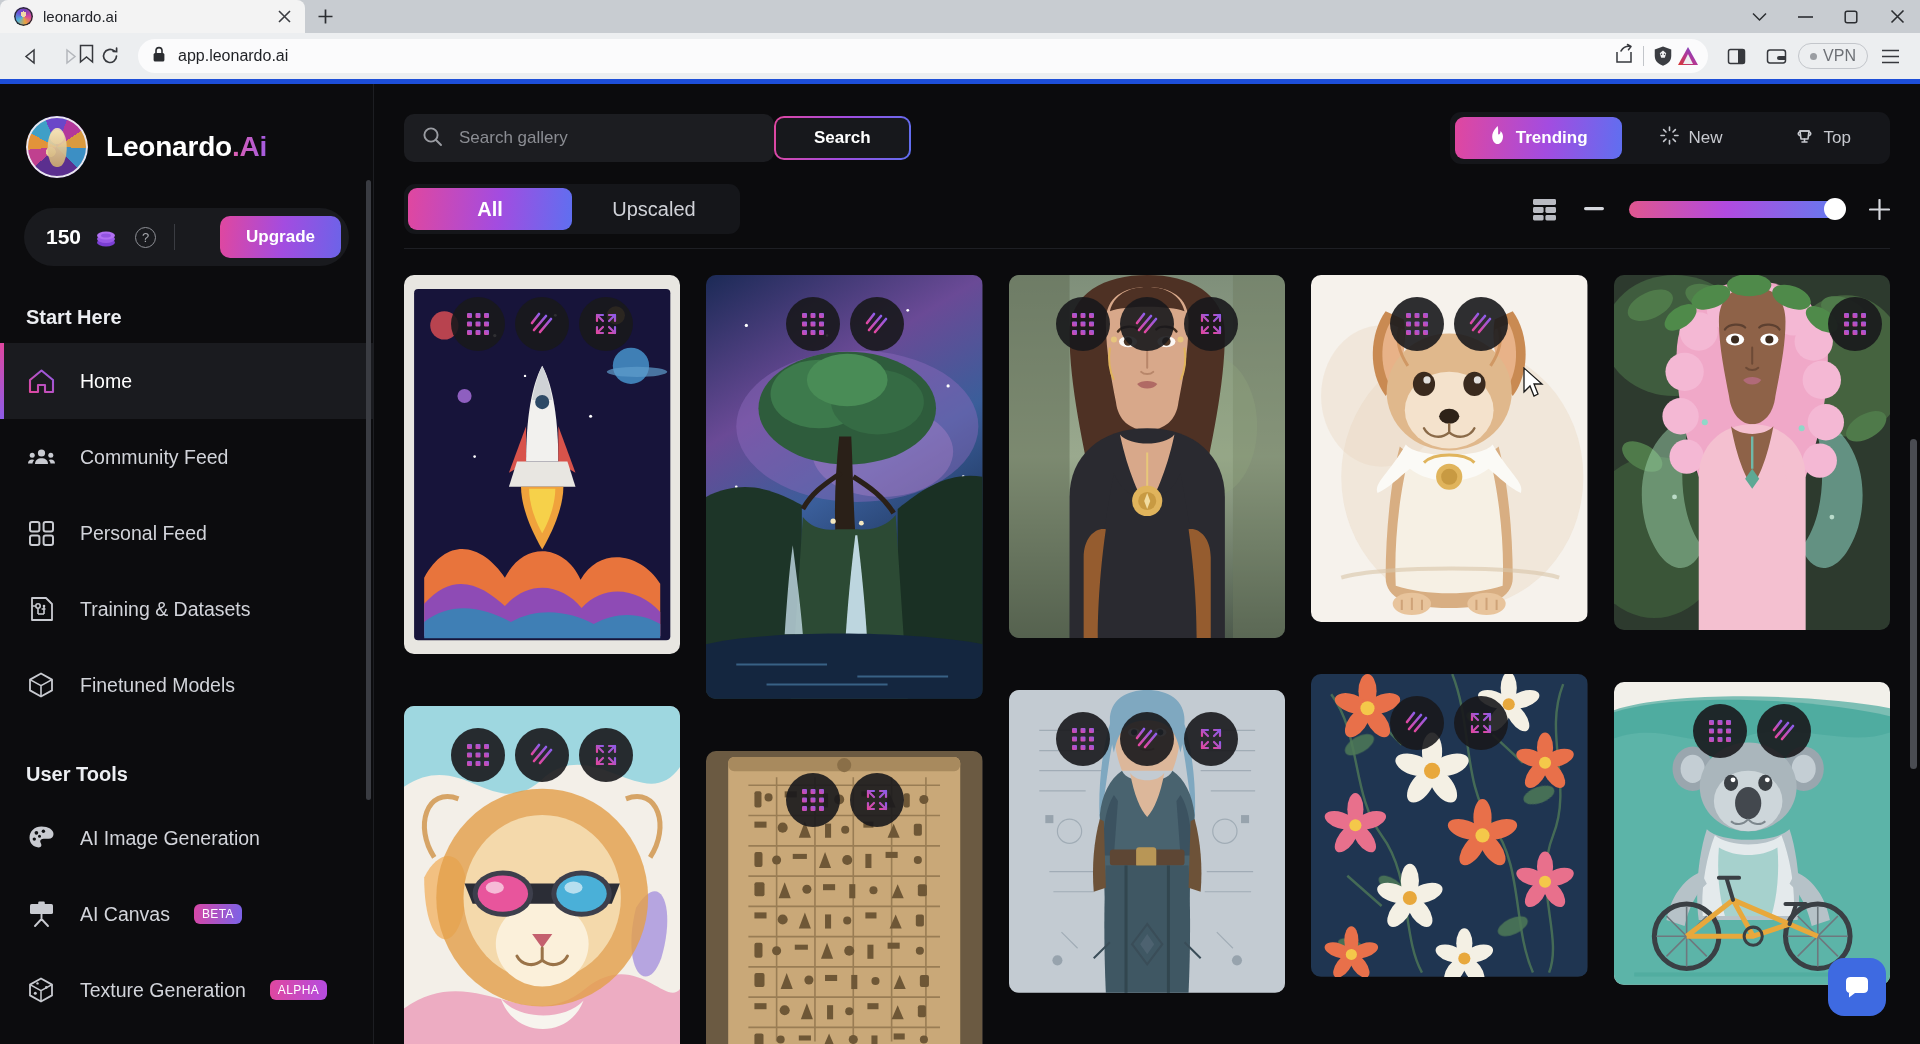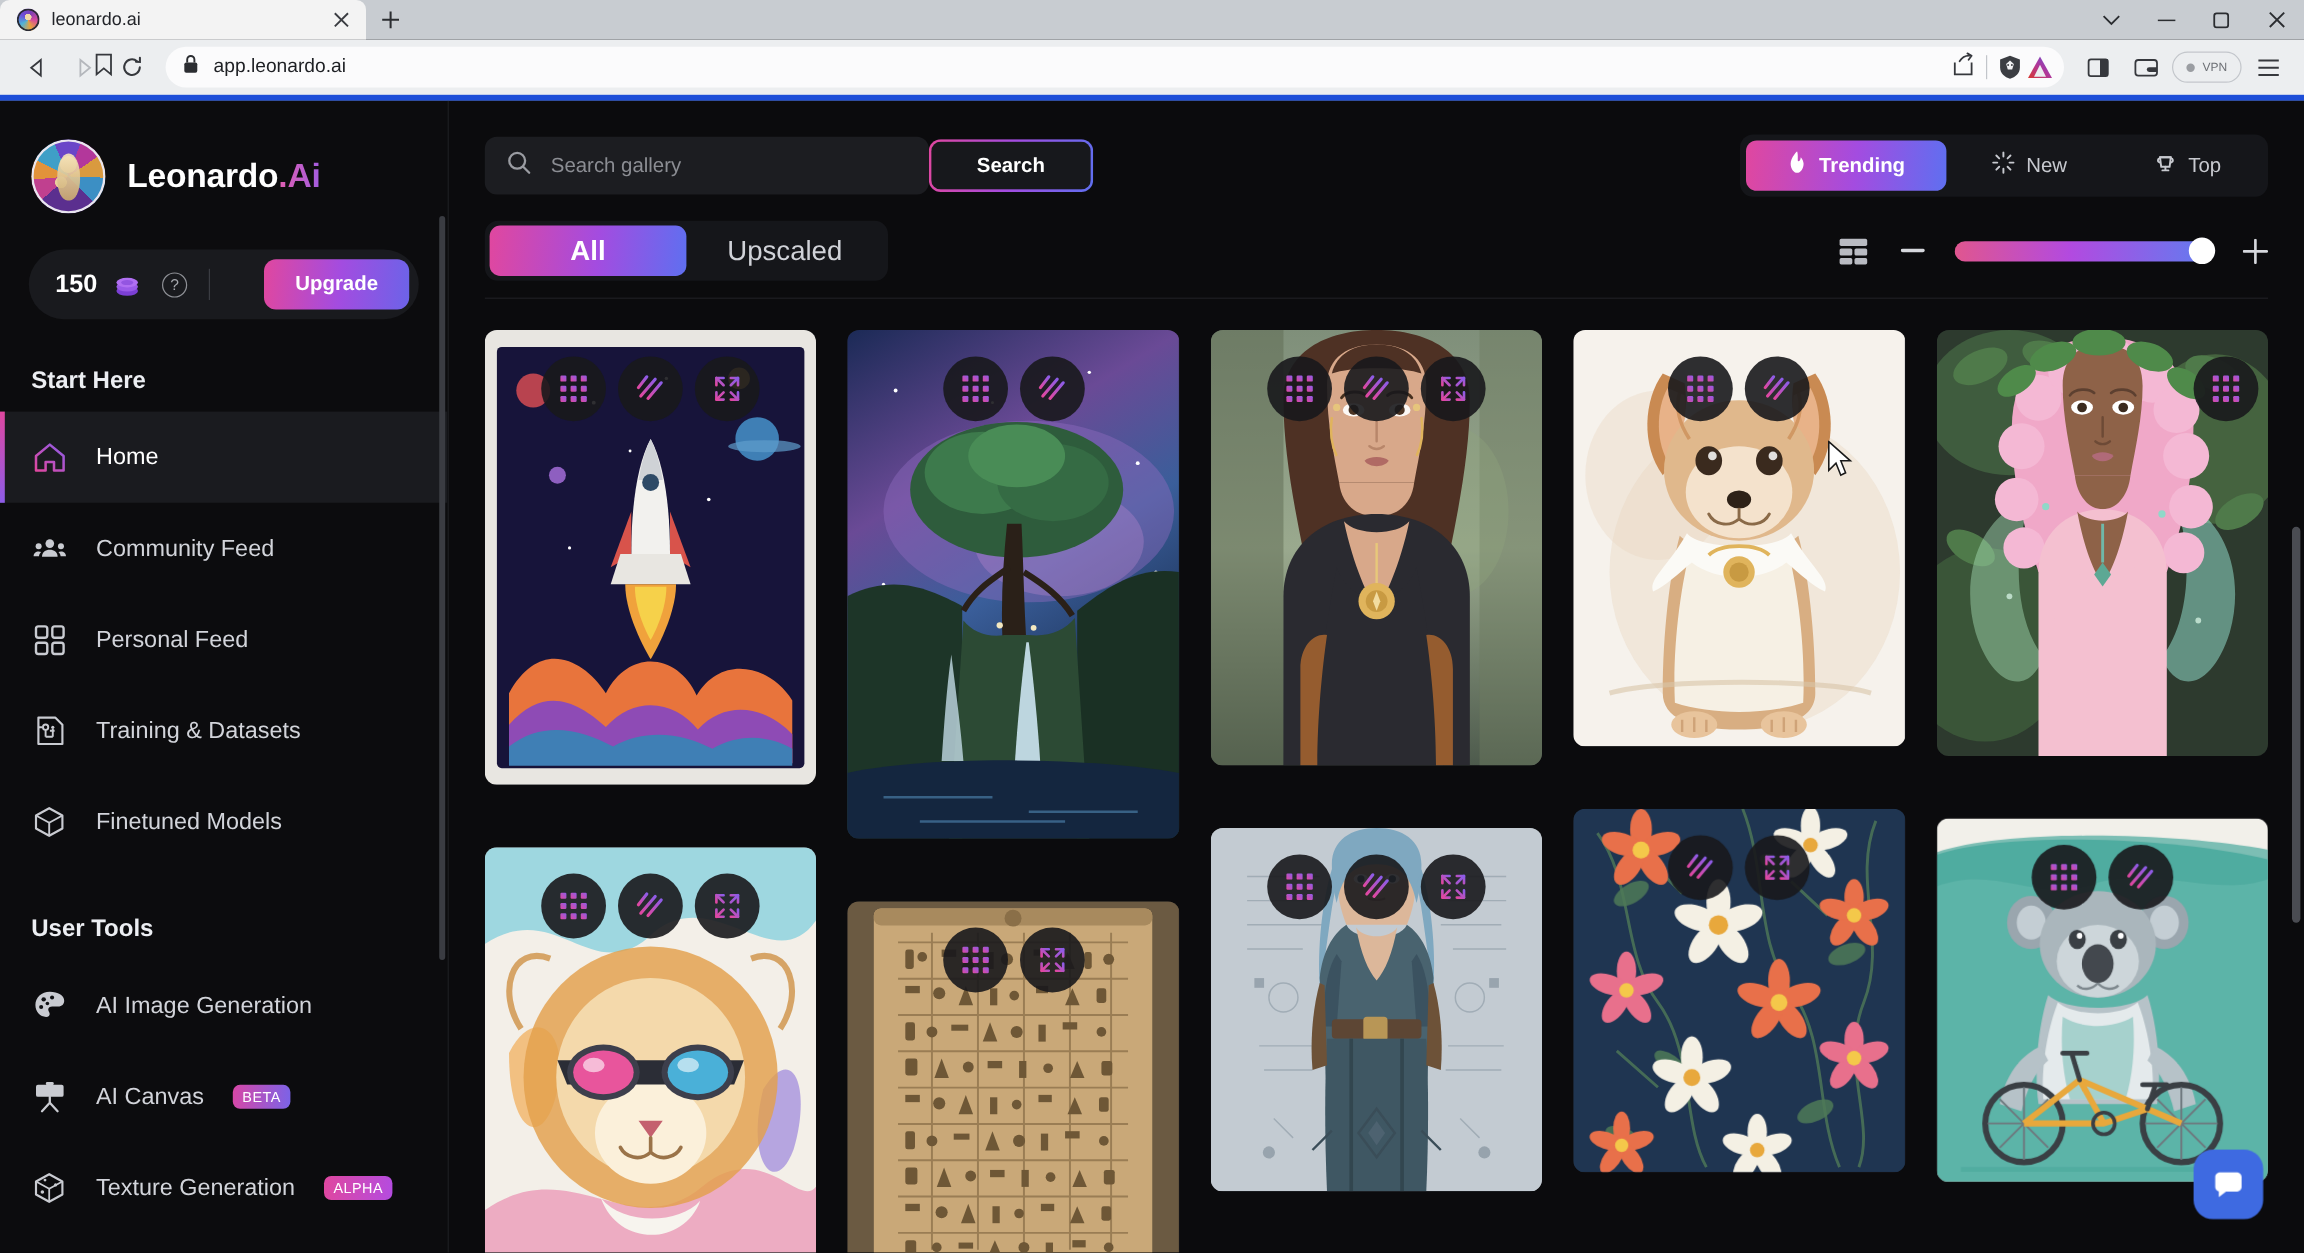--- a/index.html
+++ b/index.html
@@ -63,21 +63,21 @@
     display:flex; align-items:center; padding:0 10px 0 14px; gap:12px;
     margin:0 6px; position:relative;
   }
   .url-text { font-size:16px; color:#1e2024; flex:1; }
   .url-right { display:flex; align-items:center; gap:2px; }
   .vdivider { width:1px; height:20px; background:#c2c5ca; margin:0 6px; }
   .brave-lion { width:22px; height:22px; }
   .leo-ext { width:22px; height:22px; }
   .vpn-pill {
     height:26px; border-radius:13px; border:1px solid #c3c6cb; display:flex;
-    align-items:center; gap:6px; padding:0 11px; color:#6d7075; font-size:10px;
+    align-items:center; gap:6px; padding:0 11px; color:#6d7075; font-size:16px;
   }
   .vpn-dot { width:7px; height:7px; border-radius:50%; background:#9a9da2; }
 
   
   .app { flex:1; display:flex; background:#0b0b0d; overflow:hidden; position:relative; }
 
   
   .sidebar {
     width:373px; flex:0 0 373px; background:#0c0c0e; position:relative;
     overflow:hidden; padding-top:26px;
@@ -191,21 +191,21 @@
     color:#fff; font-weight:bold;
   }
 
   .toolbar-row2 {
     display:flex; align-items:center; margin-top:20px; padding-bottom:14px;
     border-bottom:1px solid #1e1f24;
   }
   .seg-tabs { display:flex; background:#15161a; border-radius:11px; padding:4px; }
   .seg-tab {
     height:42px; padding:0 0; width:164px; border-radius:9px; border:none;
-    font-size:23px; color:#d0d2d8; background:transparent; font-family:inherit;
+    font-size:20px; color:#d0d2d8; background:transparent; font-family:inherit;
   }
   .seg-tab.active {
     background:linear-gradient(95deg,#e0479f 0%,#a34ce0 55%,#5f6ff0 100%);
     color:#fff; font-weight:bold;
   }
   .zoom-group { margin-left:auto; display:flex; align-items:center; gap:24px; }
   .grid-view-btn { width:30px; height:30px; display:flex; align-items:center; justify-content:center; }
   .zoom-minus, .zoom-plus { color:#d6d8dd; width:22px; height:22px; display:flex; align-items:center; justify-content:center; }
   .slider {
     width:215px; height:17px; border-radius:9px; position:relative;

